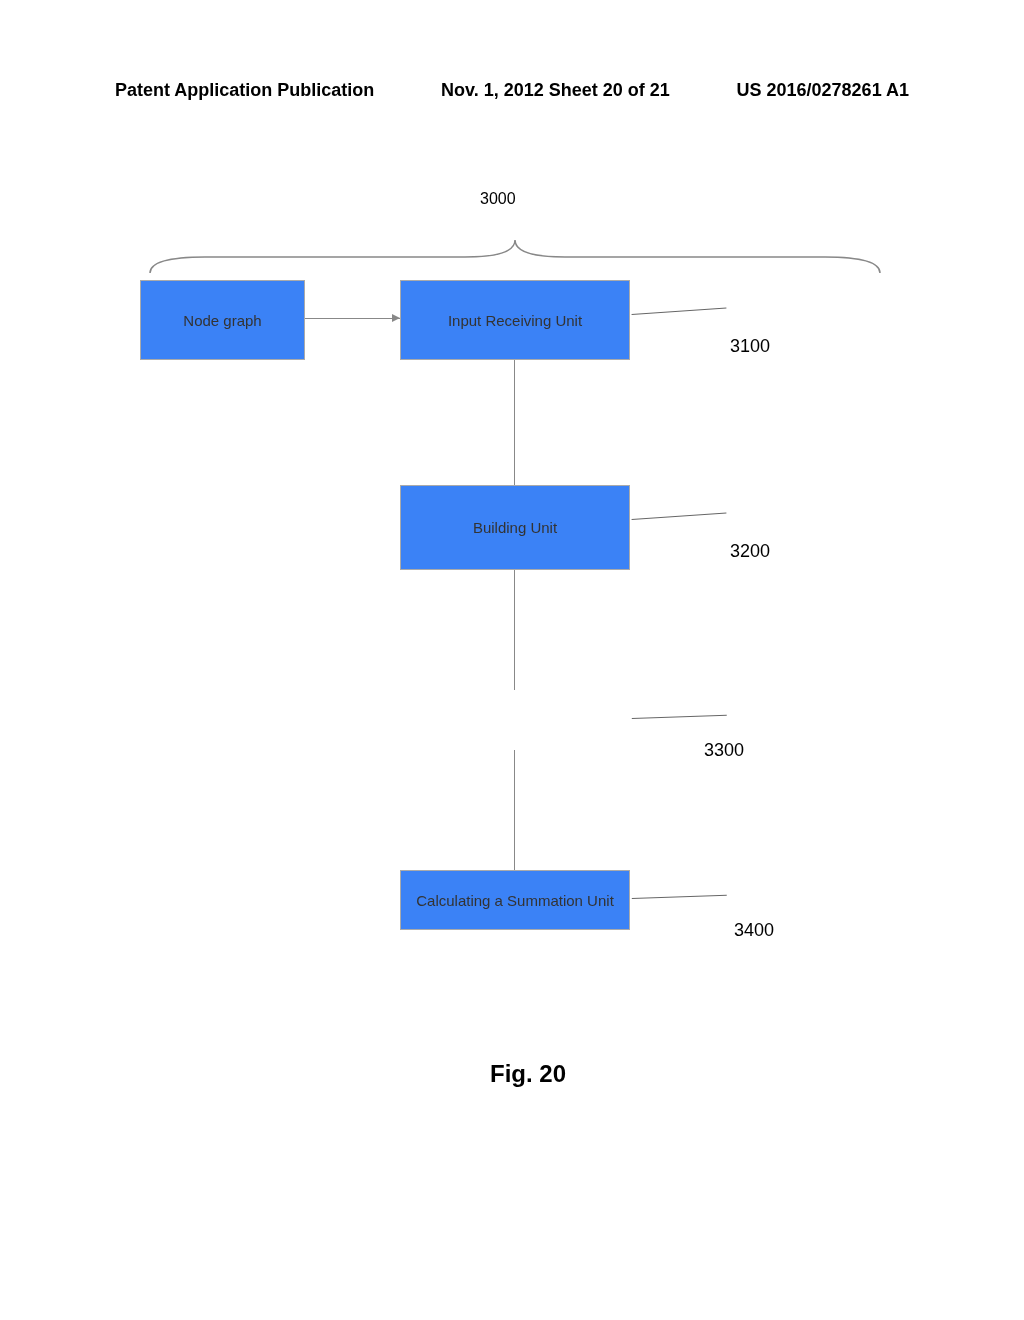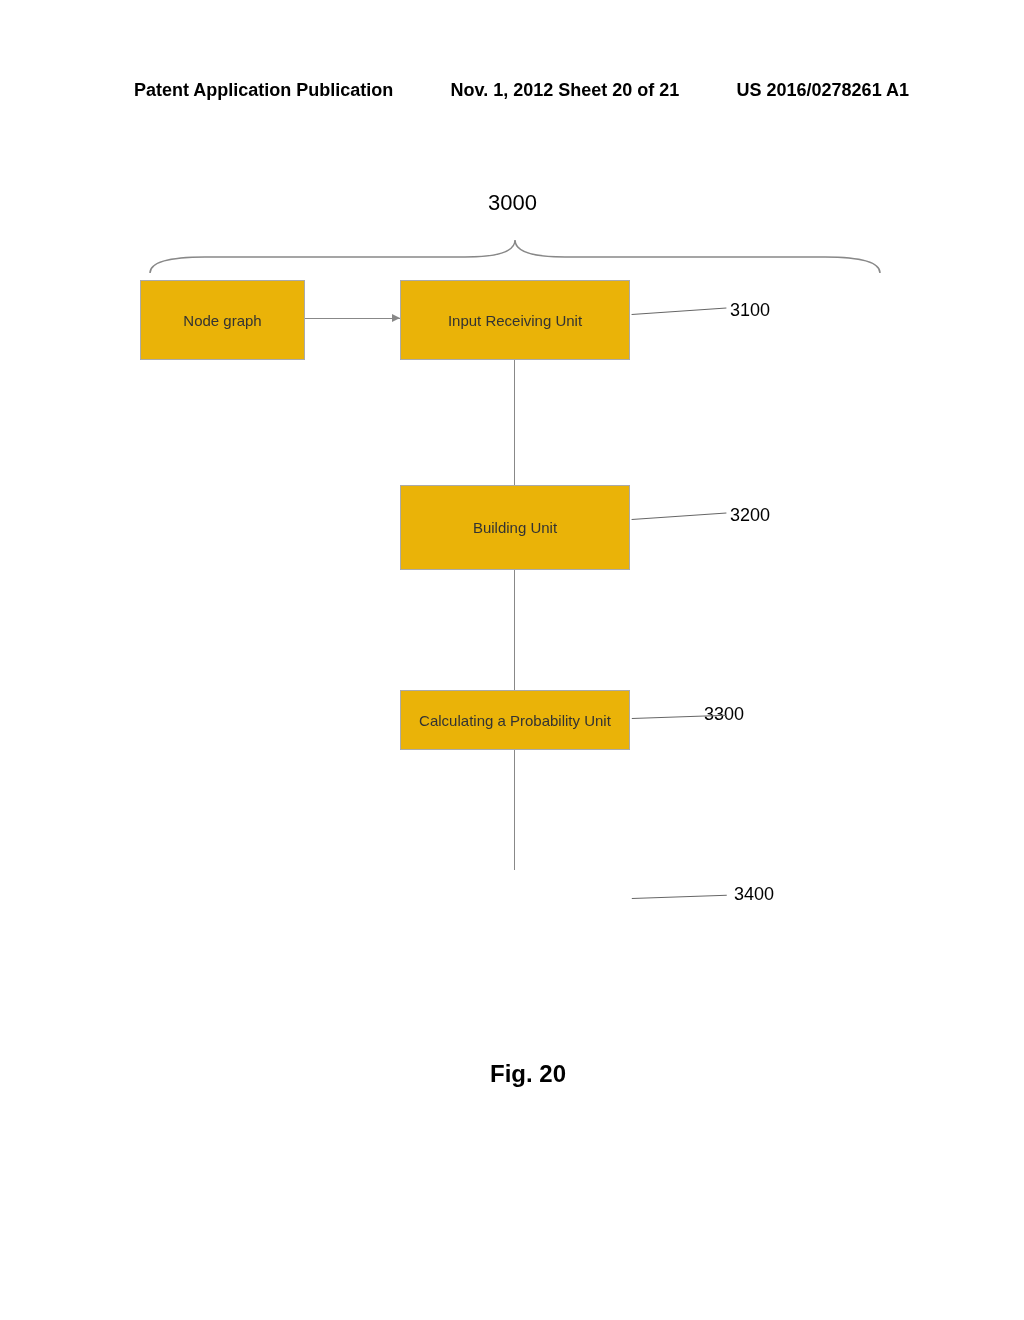--- a/index.html
+++ b/index.html
@@ -18,47 +18,46 @@
       position: absolute;
       top: 80px;
       left: 0;
       right: 0;
       display: flex;
       justify-content: space-between;
       padding: 0 115px;
       font-size: 18px;
       font-weight: bold;
       color: #000;
-      margin-left: 19px;
     }
     .diagram-area {
       position: absolute;
       top: 190px;
       left: 140px;
       width: 750px;
       height: 800px;
     }
     .bracket {
       position: absolute;
       top: 45px;
       left: 5px;
       width: 740px;
       height: 40px;
     }
     .bracket-label {
       position: absolute;
       top: 0px;
-      left: 348px;
-      font-size: 22px;
+      left: 340px;
+      font-size: 16px;
       color: #000;
     }
     .box {
       position: absolute;
       border: 1px solid #aaa;
-      background: #eab308;
+      background: #3b82f6;
       display: flex;
       align-items: center;
       justify-content: center;
       font-size: 15px;
       color: #333;
       text-align: center;
       padding: 0 10px;
     }
     .node-graph {
       top: 90px;
@@ -87,20 +86,21 @@
     .sum-unit {
       top: 680px;
       left: 260px;
       width: 230px;
       height: 60px;
     }
     .ref-label {
       position: absolute;
       font-size: 18px;
       color: #000;
+      margin-top: 36px;
     }
     .ref-3100 {
       top: 110px;
       left: 590px;
     }
     .ref-3200 {
       top: 315px;
       left: 590px;
     }
     .ref-3300 {
@@ -215,24 +215,24 @@
   </div>
 
   <div class="box input-unit">
     <span>Input Receiving Unit</span>
   </div>
 
   <div class="box building-unit">
     <span>Building  Unit</span>
   </div>
 
-  <div class="box prob-unit">
-    <span>Calculating a Probability Unit</span>
-  </div>
-
+
+  <div class="box sum-unit">
+    <span>Calculating a Summation Unit</span>
+  </div>
 
   <div class="ref-label ref-3100">3100</div>
   <div class="ref-label ref-3200">3200</div>
   <div class="ref-label ref-3300">3300</div>
   <div class="ref-label ref-3400">3400</div>
 
   <div class="leader-line leader-3100"></div>
   <div class="leader-line leader-3200"></div>
   <div class="leader-line leader-3300"></div>
   <div class="leader-line leader-3400"></div>

